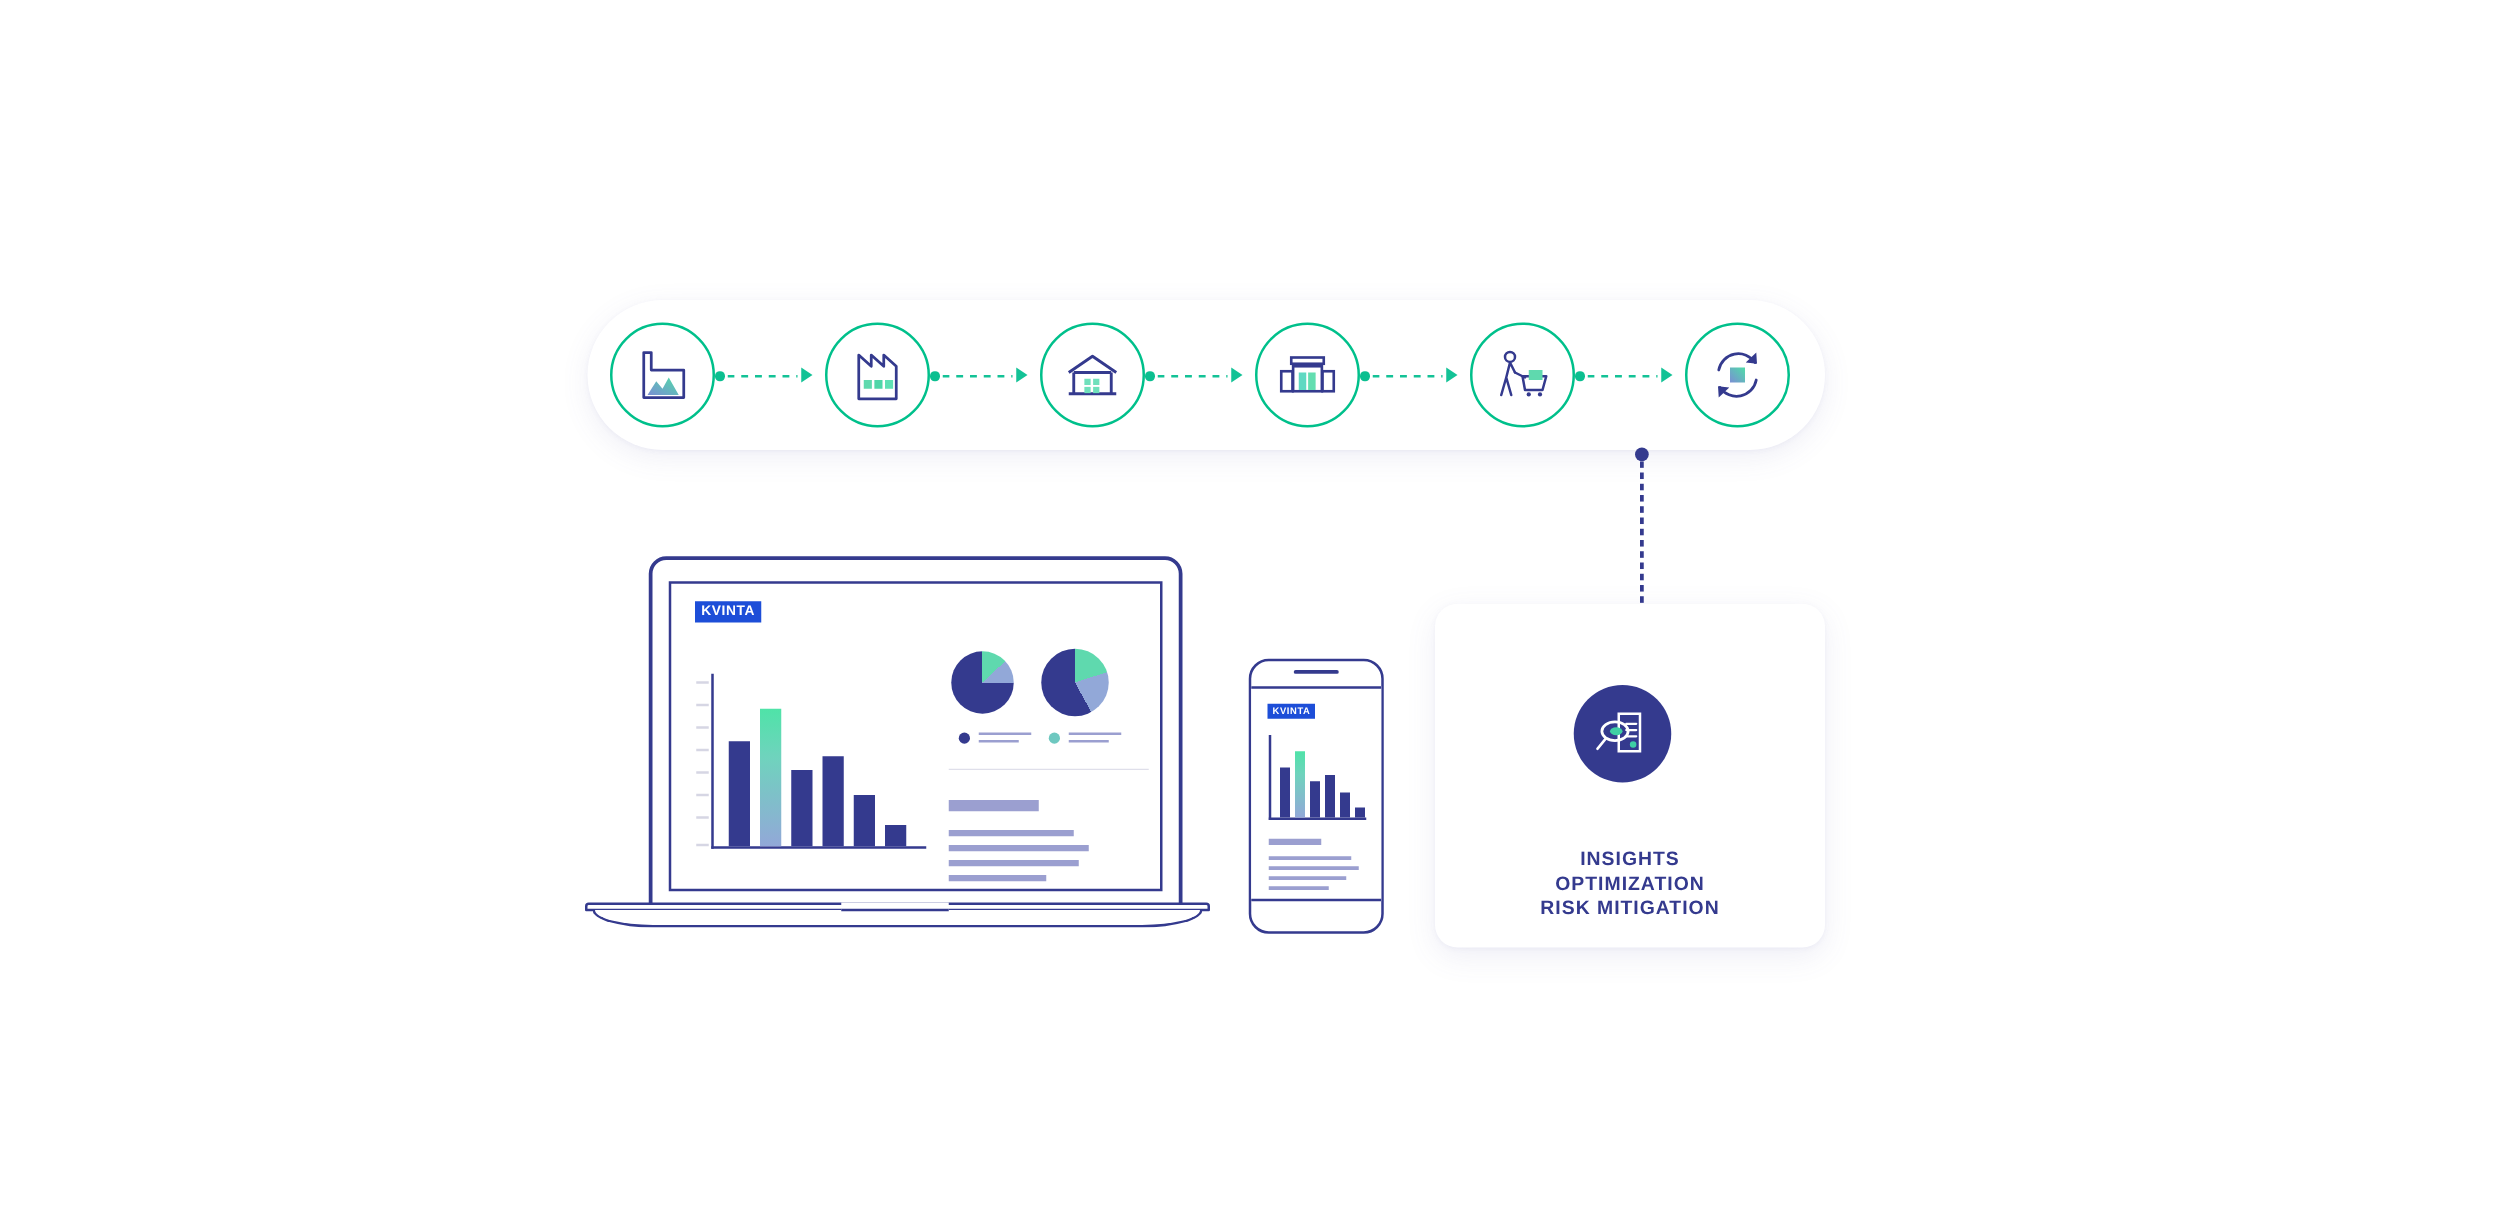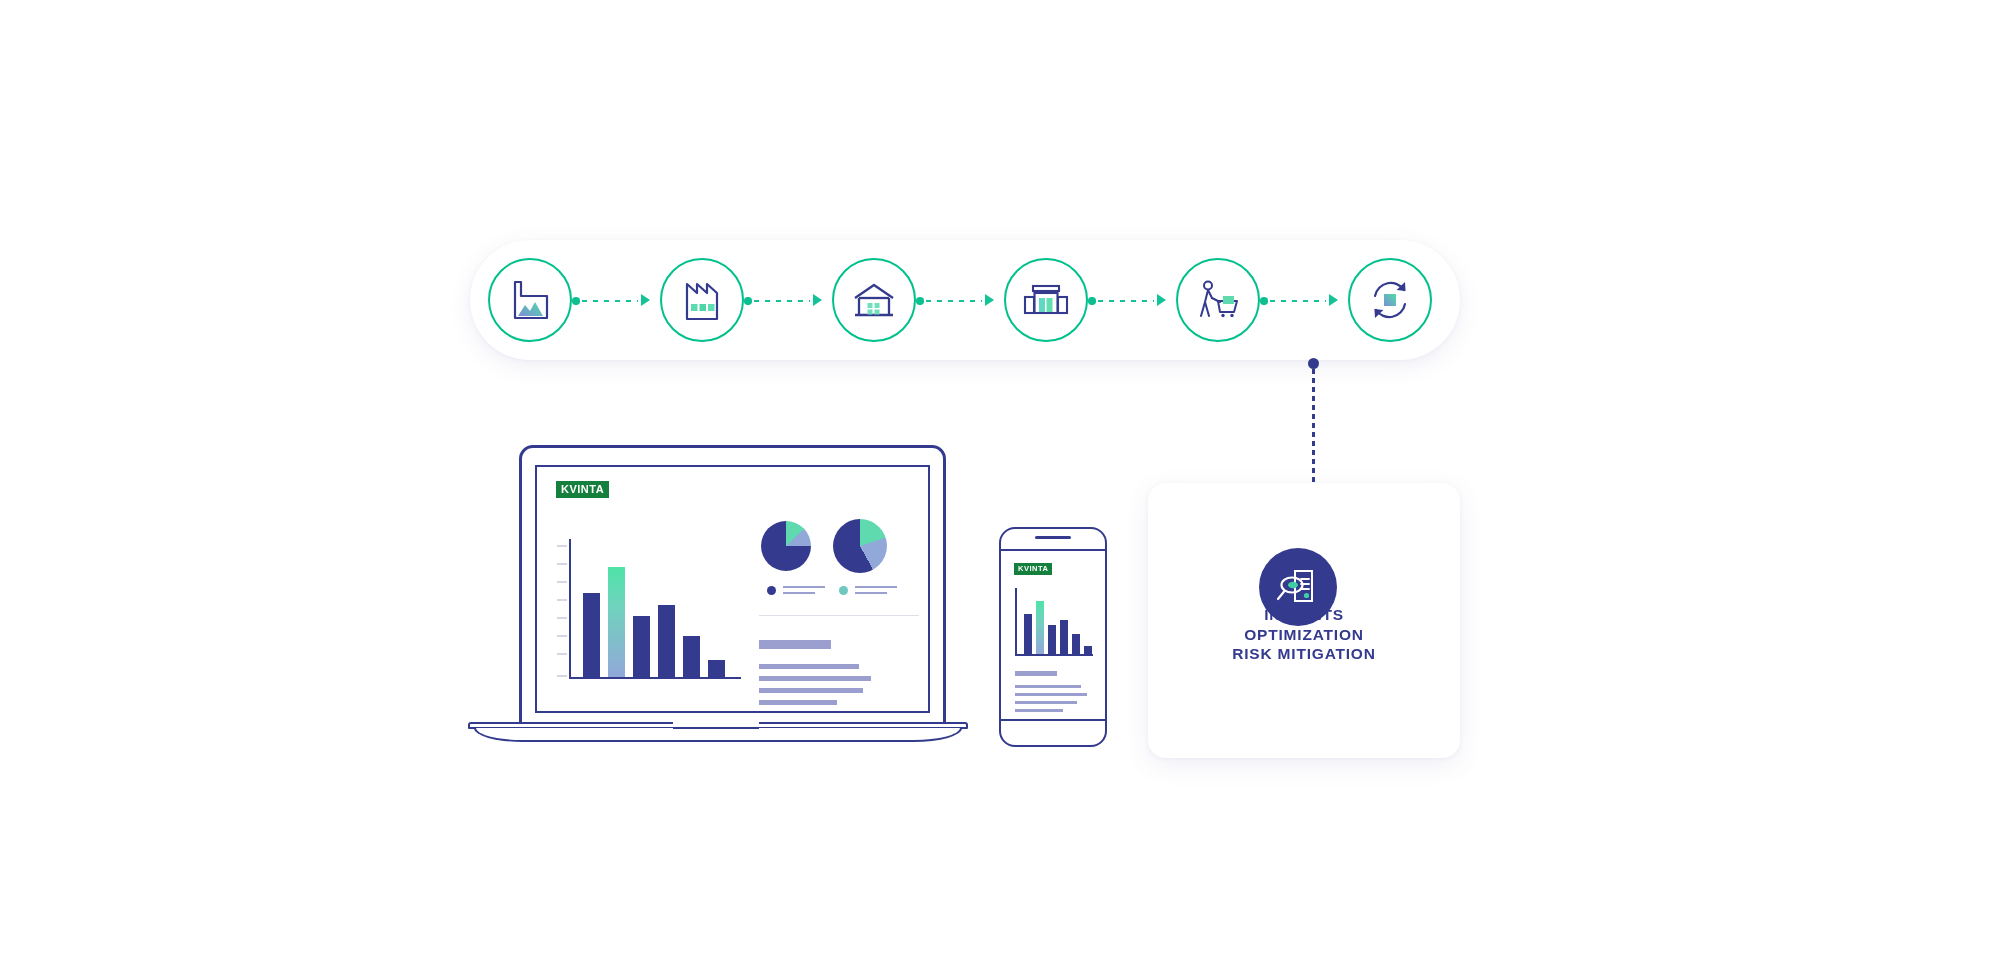--- a/index.html
+++ b/index.html
@@ -101,21 +101,21 @@
   }
   #laptop-base .foot {
     position: absolute; left: 6px; top: 6px; width: 488px; height: 14px;
     border: 2.2px solid #343a8e; border-top: none;
     border-radius: 0 0 90px 90px / 0 0 26px 26px;
     background: #fff;
   }
 
   
   .logo {
-    background: #15803d; color: #ffffff;
+    background: #1d4ed8; color: #ffffff;
     font-weight: bold; letter-spacing: .5px;
     display: inline-block;
     font-family: "Liberation Sans", sans-serif;
   }
   #laptop-logo { position: absolute; left: 19px; top: 14px; padding: 2px 5px 3px; font-size: 11px; }
   #phone-logo  { position: absolute; left: 13px; top: 12px; padding: 1px 4px 2px; font-size: 7.5px; }
 
   .barchart { position: absolute; }
   .barchart .axis-v { position: absolute; left: 0; top: 0; bottom: 0; width: 2px; background: #343a8e; }
   .barchart .axis-h { position: absolute; left: 0; bottom: 0; right: 0; height: 2px; background: #343a8e; }
@@ -156,21 +156,21 @@
     background: #fff; border-radius: 18px;
     box-shadow: 0 7px 24px rgba(96,96,170,0.10), 0 1px 4px rgba(120,120,180,0.07);
   }
   #insights-badge {
     position: absolute; left: 1259px; top: 548px;
     width: 78px; height: 78px; border-radius: 50%;
     background: #343a8e;
     display: flex; align-items: center; justify-content: center;
   }
   #insights-text {
-    position: absolute; left: 1148px; top: 605px; width: 312px;
+    position: absolute; left: 1148px; top: 678px; width: 312px;
     text-align: center;
     color: #343a8e; font-weight: bold; font-size: 15.5px;
     line-height: 19.5px; letter-spacing: .8px;
   }
 </style>
 </head>
 <body>
 
 <div id="stage">
 

